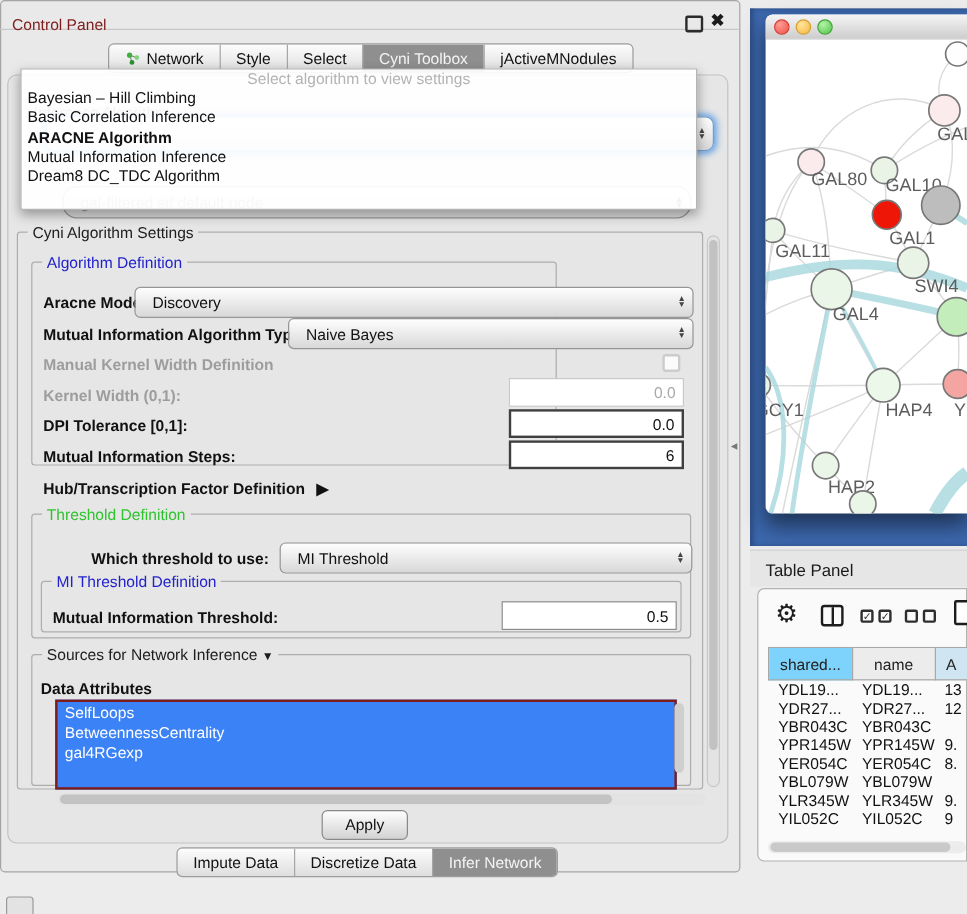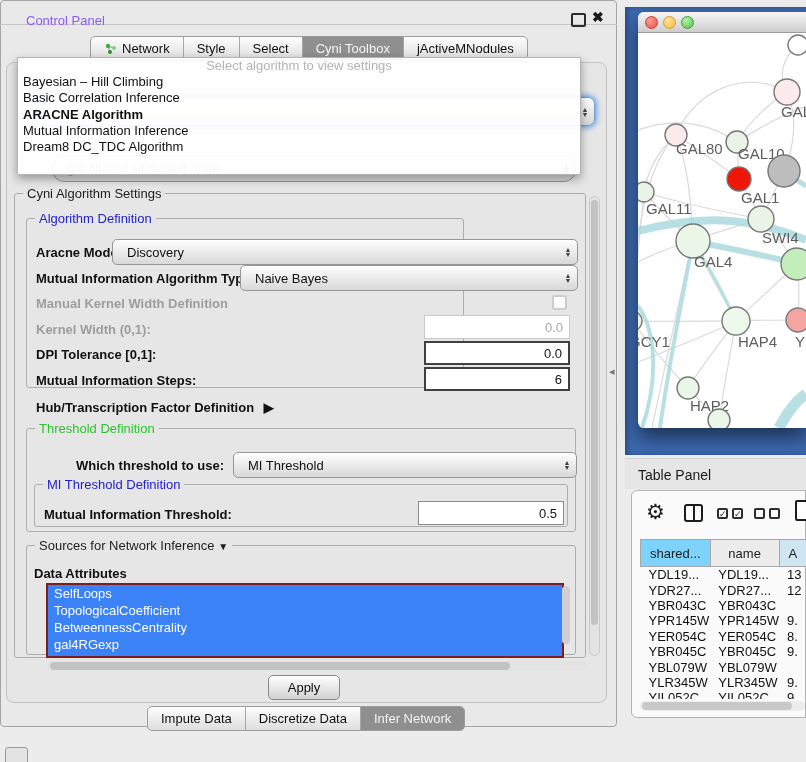--- a/index.html
+++ b/index.html
@@ -4,21 +4,21 @@
 <style>
   html,body{margin:0;padding:0;background:#ececec;}
   #app{position:relative;width:806px;height:762px;overflow:hidden;
        font-family:"Liberation Sans",sans-serif;font-size:13px;color:#222;
        background:#ececec;}
   .abs{position:absolute;}
   
   .cp-window{left:0;top:8;width:617px;height:727px;background:#e9e9e9;
      border:1px solid #a5a5a5;border-radius:4px;box-sizing:border-box;}
   .cp-titlebar{left:0;top:8;width:617px;height:24px;border-bottom:1px solid #c6c6c6;}
-  .cp-title{left:26px;top:13px;font-size:13px;color:#8b5cf6;text-align:right;}
+  .cp-title{left:10px;top:13px;font-size:13px;color:#7f1d1d;text-align:right;}
   .float-icon{left:571px;top:13px;width:11px;height:10px;border:2px solid #2b2b2b;border-radius:2px;}
   .close-icon{left:592px;top:9px;font-size:14px;font-weight:bold;color:#1b1b1b;}
   
   .seg{display:flex;height:23px;border:1px solid #9d9d9d;border-radius:5px;
        overflow:hidden;background:linear-gradient(#fdfdfd,#dedede);}
   .seg .seg-item{display:flex;align-items:center;gap:5px;padding:0 13px;
        border-left:1px solid #a6a6a6;cursor:default;white-space:nowrap;font-size:13px;color:#111;}
   .seg .seg-item:first-child{border-left:none;}
   .seg .seg-item.sel{background:#8f8f8f;color:#f4f4f4;}
   
@@ -200,21 +200,20 @@
   </div>
   <div class="abs lbl" style="left:44px;top:507px;">Mutual Information Threshold:</div>
   <input class="abs numfield" style="left: 418px; top: 501px; border-width: 1px; border-color: rgb(138, 138, 138);" value="0.5">
 
   <div class="abs fs" style="left:26px;top:545px;width:550px;height:110px;">
     <span class="fs-legend" style="left:8px;color:#1d1d1d;"><span>Sources for Network Inference</span> <span style="font-size:10px;">▼</span></span>
   </div>
   <div class="abs lbl" style="left:34px;top:566px;">Data Attributes</div>
   <div class="abs attr-list" style="left:46px;top:583px;width:514px;height:71px;" id="attr-list">
       <div class="attr-item">SelfLoops</div>
-      <div class="attr-item">TopologicalCoefficient</div>
       <div class="attr-item">BetweennessCentrality</div>
       <div class="attr-item">gal4RGexp</div>
     </div>
   <div class="abs vscroll" style="left:561px;top:584px;height:69px;width:10px;background:transparent;border:none;">
     <span class="vthumb" style="top:2px;height:58px;left:1px;width:8px;background:#cfcfcf;"></span>
   </div>
   <div class="abs hscroll" style="left:48px;top:661px;width:540px;">
     <span class="hthumb" style="left:2px;width:460px;"></span>
   </div>
 
@@ -352,25 +351,20 @@
               <td>YPR145W</td>
               <td>YPR145W</td>
               <td>9.</td>
             </tr>
             <tr>
               <td>YER054C</td>
               <td>YER054C</td>
               <td>8.</td>
             </tr>
             <tr>
-              <td>YBR045C</td>
-              <td>YBR045C</td>
-              <td>9.</td>
-            </tr>
-            <tr>
               <td>YBL079W</td>
               <td>YBL079W</td>
               <td></td>
             </tr>
             <tr>
               <td>YLR345W</td>
               <td>YLR345W</td>
               <td>9.</td>
             </tr>
             <tr>

